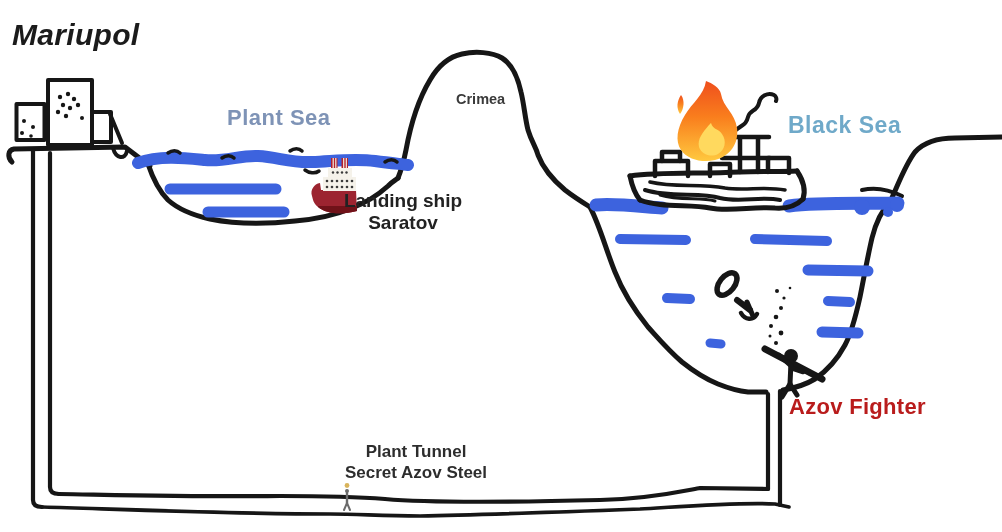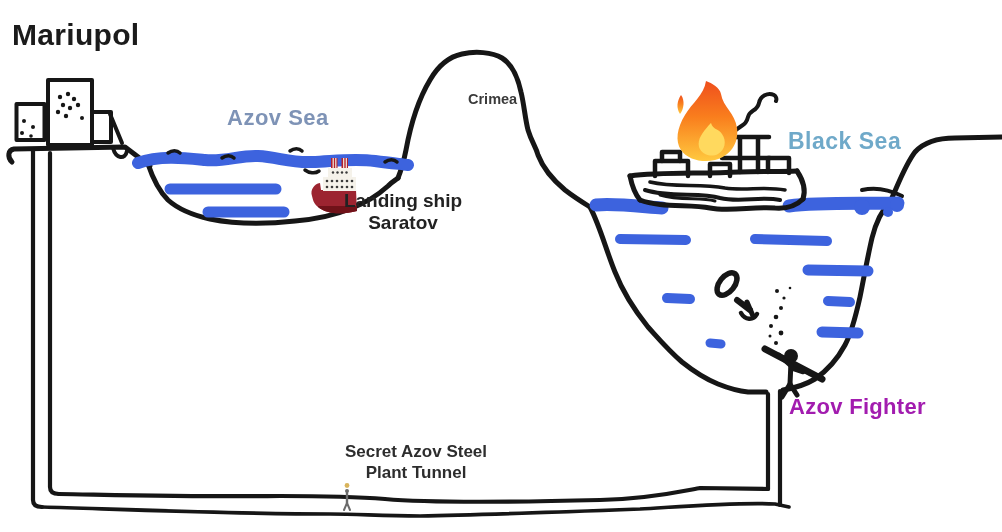--- a/index.html
+++ b/index.html
@@ -2,27 +2,27 @@
 <html><head>
 <meta charset="utf-8">
 <style>
   html,body{margin:0;padding:0;background:#ffffff;}
   .stage{
     position:relative;width:1002px;height:532px;background:#ffffff;overflow:hidden;
     font-family:"Liberation Sans","DejaVu Sans",sans-serif;
   }
   .stage svg{position:absolute;left:0;top:0;width:1002px;height:532px;}
   .lbl{position:absolute;white-space:nowrap;font-weight:700;}
-  .title{font-size:30px;color:#1b1b1b;letter-spacing:.3px;}
+  .title{font-size:30px;color:#1b1b1b;letter-spacing:.3px;font-style:italic;}
   .lbl-mariupol{left:12px;top:18px;}
   .lbl-moskva{left:593px;top:18px;}
   .lbl-azov-sea{left:227px;top:105px;font-size:22px;color:#7e93b6;letter-spacing:.5px;}
-  .lbl-crimea{left:468px;top:91px;font-size:14.5px;color:#3a3a3a;}
-  .lbl-black-sea{left:788px;top:128px;font-size:23px;color:#6fa9c9;letter-spacing:.5px;}
-  .lbl-azov-fighter{left:789px;top:394px;font-size:22px;color:#a21caf;letter-spacing:.3px;}
+  .lbl-crimea{left:456px;top:91px;font-size:14.5px;color:#3a3a3a;}
+  .lbl-black-sea{left:788px;top:112px;font-size:23px;color:#6fa9c9;letter-spacing:.5px;}
+  .lbl-azov-fighter{left:789px;top:394px;font-size:22px;color:#b91c1c;letter-spacing:.3px;}
   .lbl-saratov{left:339px;top:190px;width:128px;text-align:center;font-size:19px;line-height:22px;color:#222222;white-space:nowrap;font-weight:700;position:absolute;}
   .lbl-tunnel{left:330px;top:441px;width:172px;text-align:center;font-size:17px;line-height:21px;color:#2d2d2d;font-weight:700;position:absolute;}
 </style>
 </head>
 <body>
 
 <div class="stage">
 
   <svg viewBox="0 0 1002 532">
     <defs>
@@ -194,28 +194,28 @@
 
     <g fill="none" stroke-linecap="round">
       <circle cx="347" cy="485.5" r="2.4" fill="#d9b45c" stroke="none"></circle>
       <circle cx="347" cy="491" r="2" fill="#6b6b6b" stroke="none"></circle>
       <path d="M347,493 L347,503" stroke="#6b6b6b" stroke-width="2.4"></path>
       <path d="M347,503 L344,510 M347,503 L350,510" stroke="#6b6b6b" stroke-width="2"></path>
     </g>
   </svg>
 
   <div class="lbl title lbl-mariupol">Mariupol</div>
-  <div class="lbl lbl-azov-sea">Azov Sea</div>
+  <div class="lbl lbl-azov-sea">Plant Sea</div>
   <div class="lbl lbl-crimea">Crimea</div>
   <div class="lbl lbl-black-sea">Black Sea</div>
   <div class="lbl lbl-azov-fighter">Azov Fighter</div>
 
   <div class="lbl-saratov">
     <div>Landing ship</div>
     <div>Saratov</div>
   </div>
 
   <div class="lbl-tunnel">
+    <div>Plant Tunnel</div>
     <div>Secret Azov Steel</div>
-    <div>Plant Tunnel</div>
   </div>
 
 </div>
 
 </body></html>

